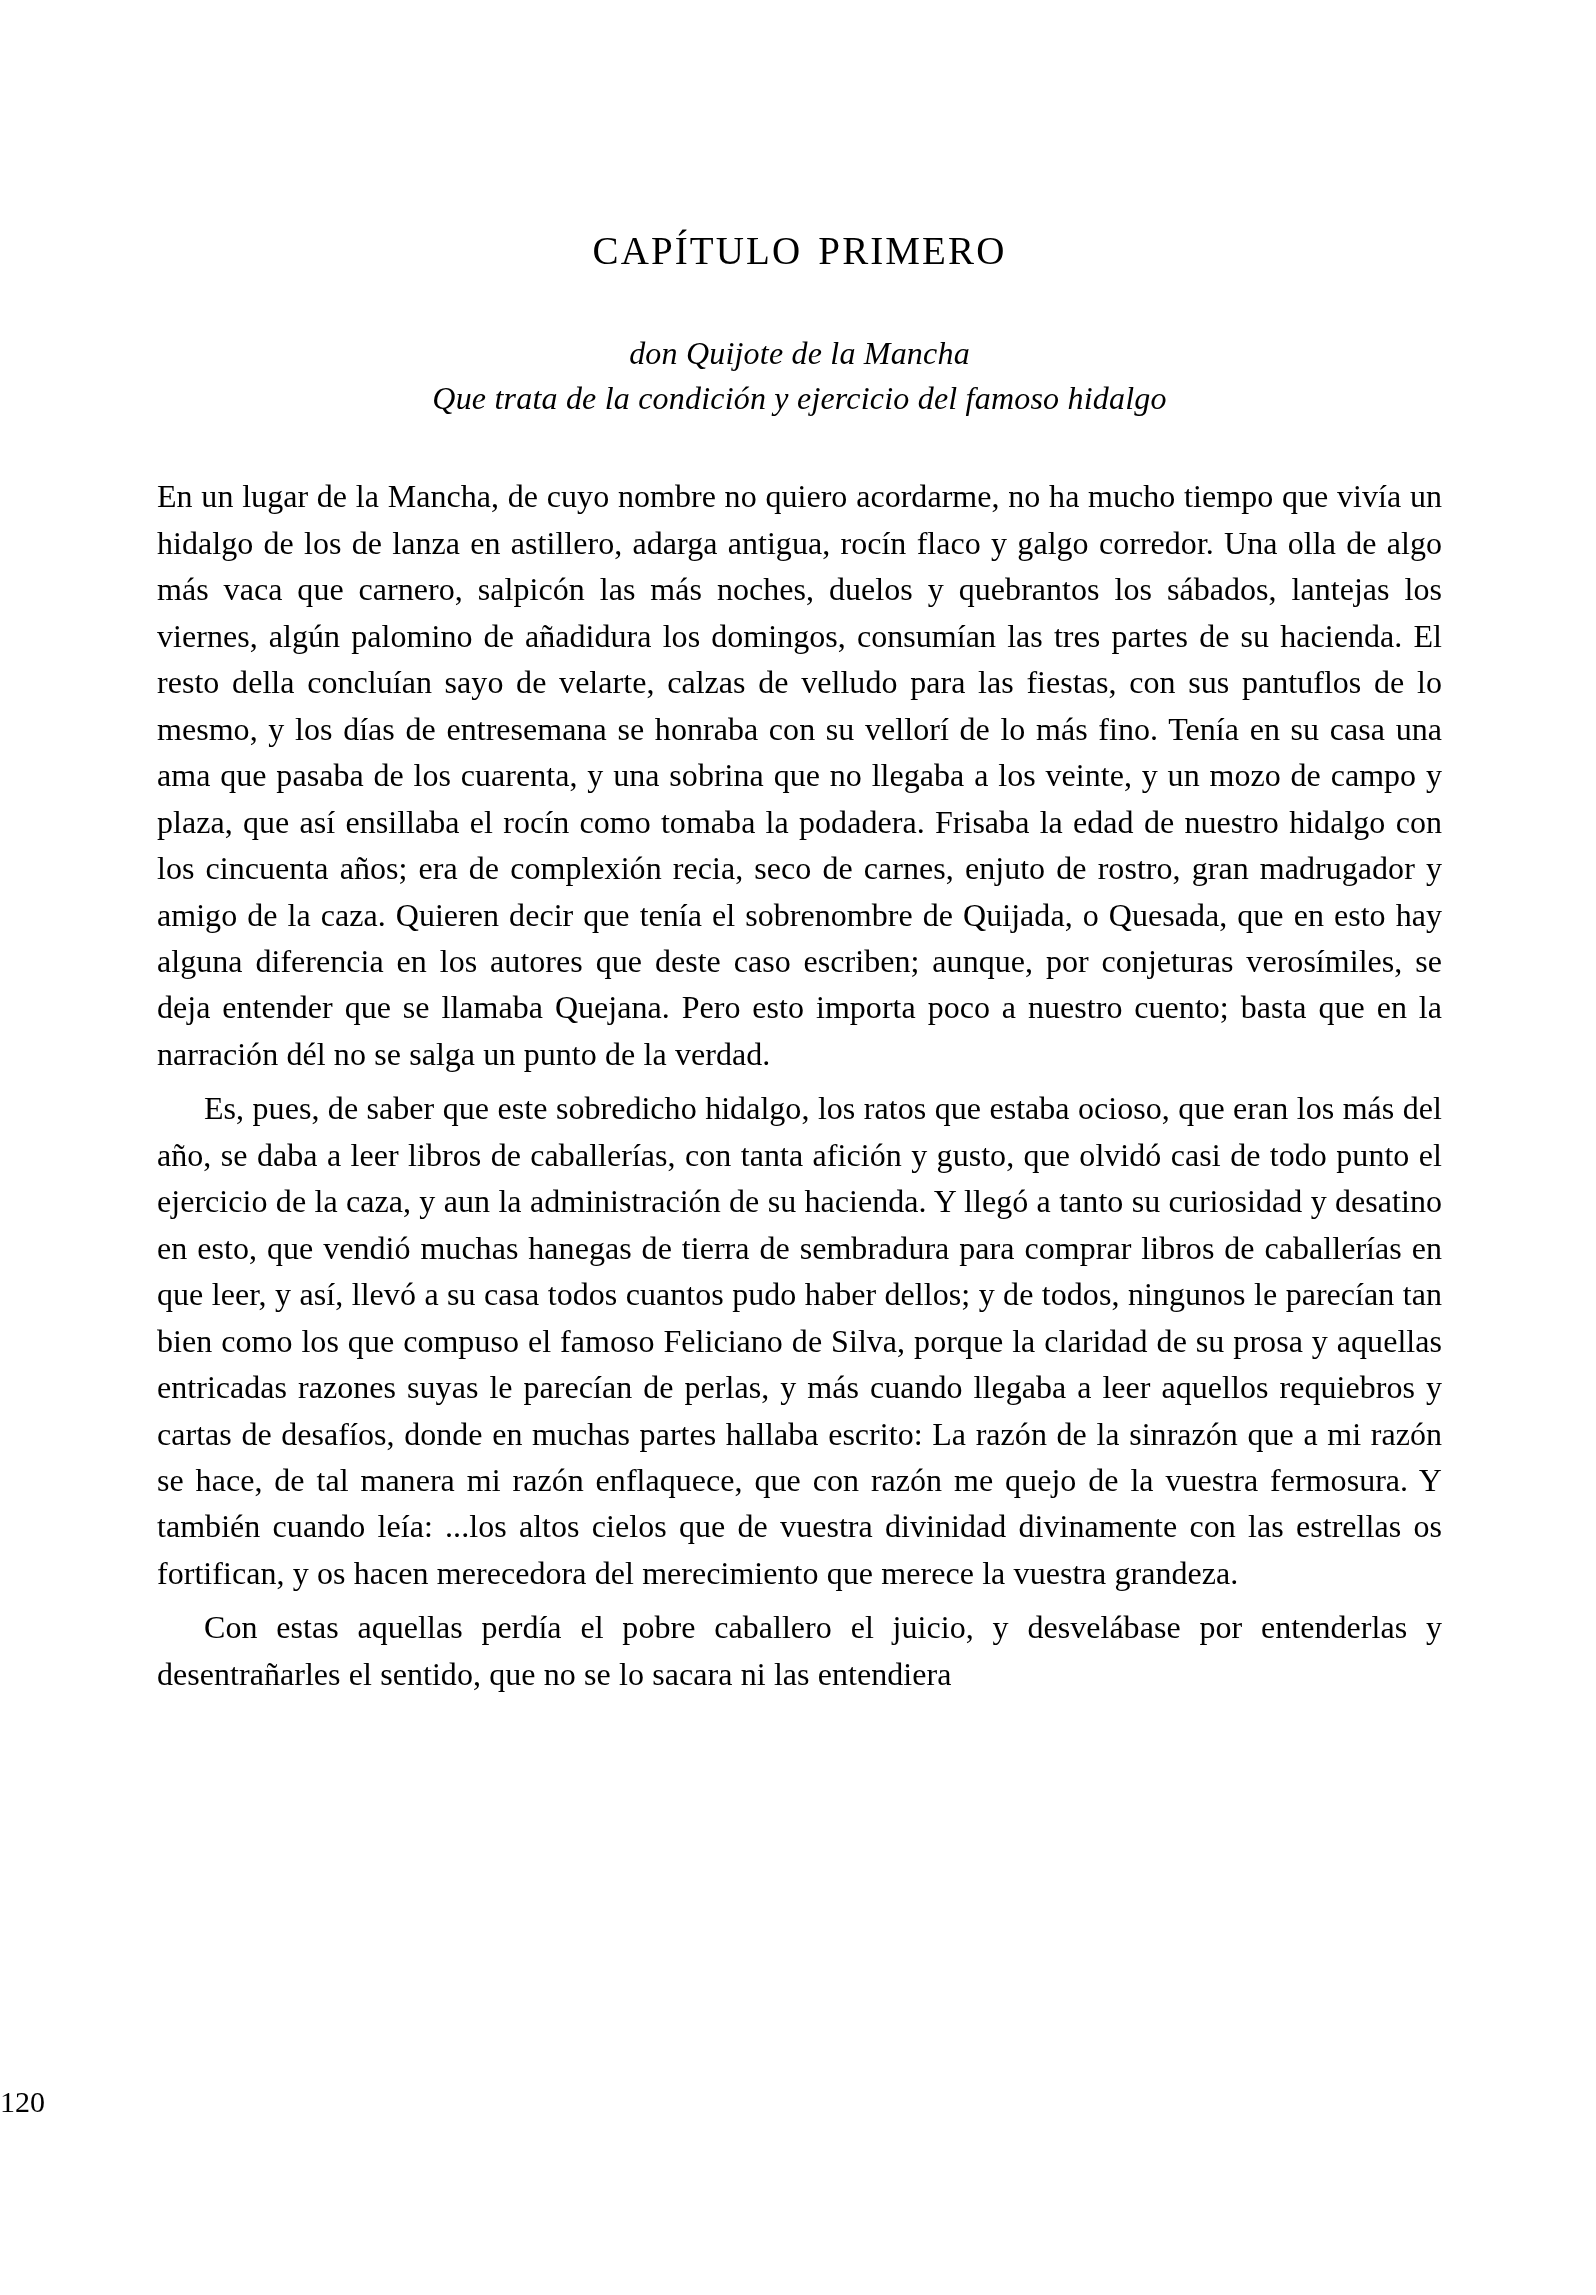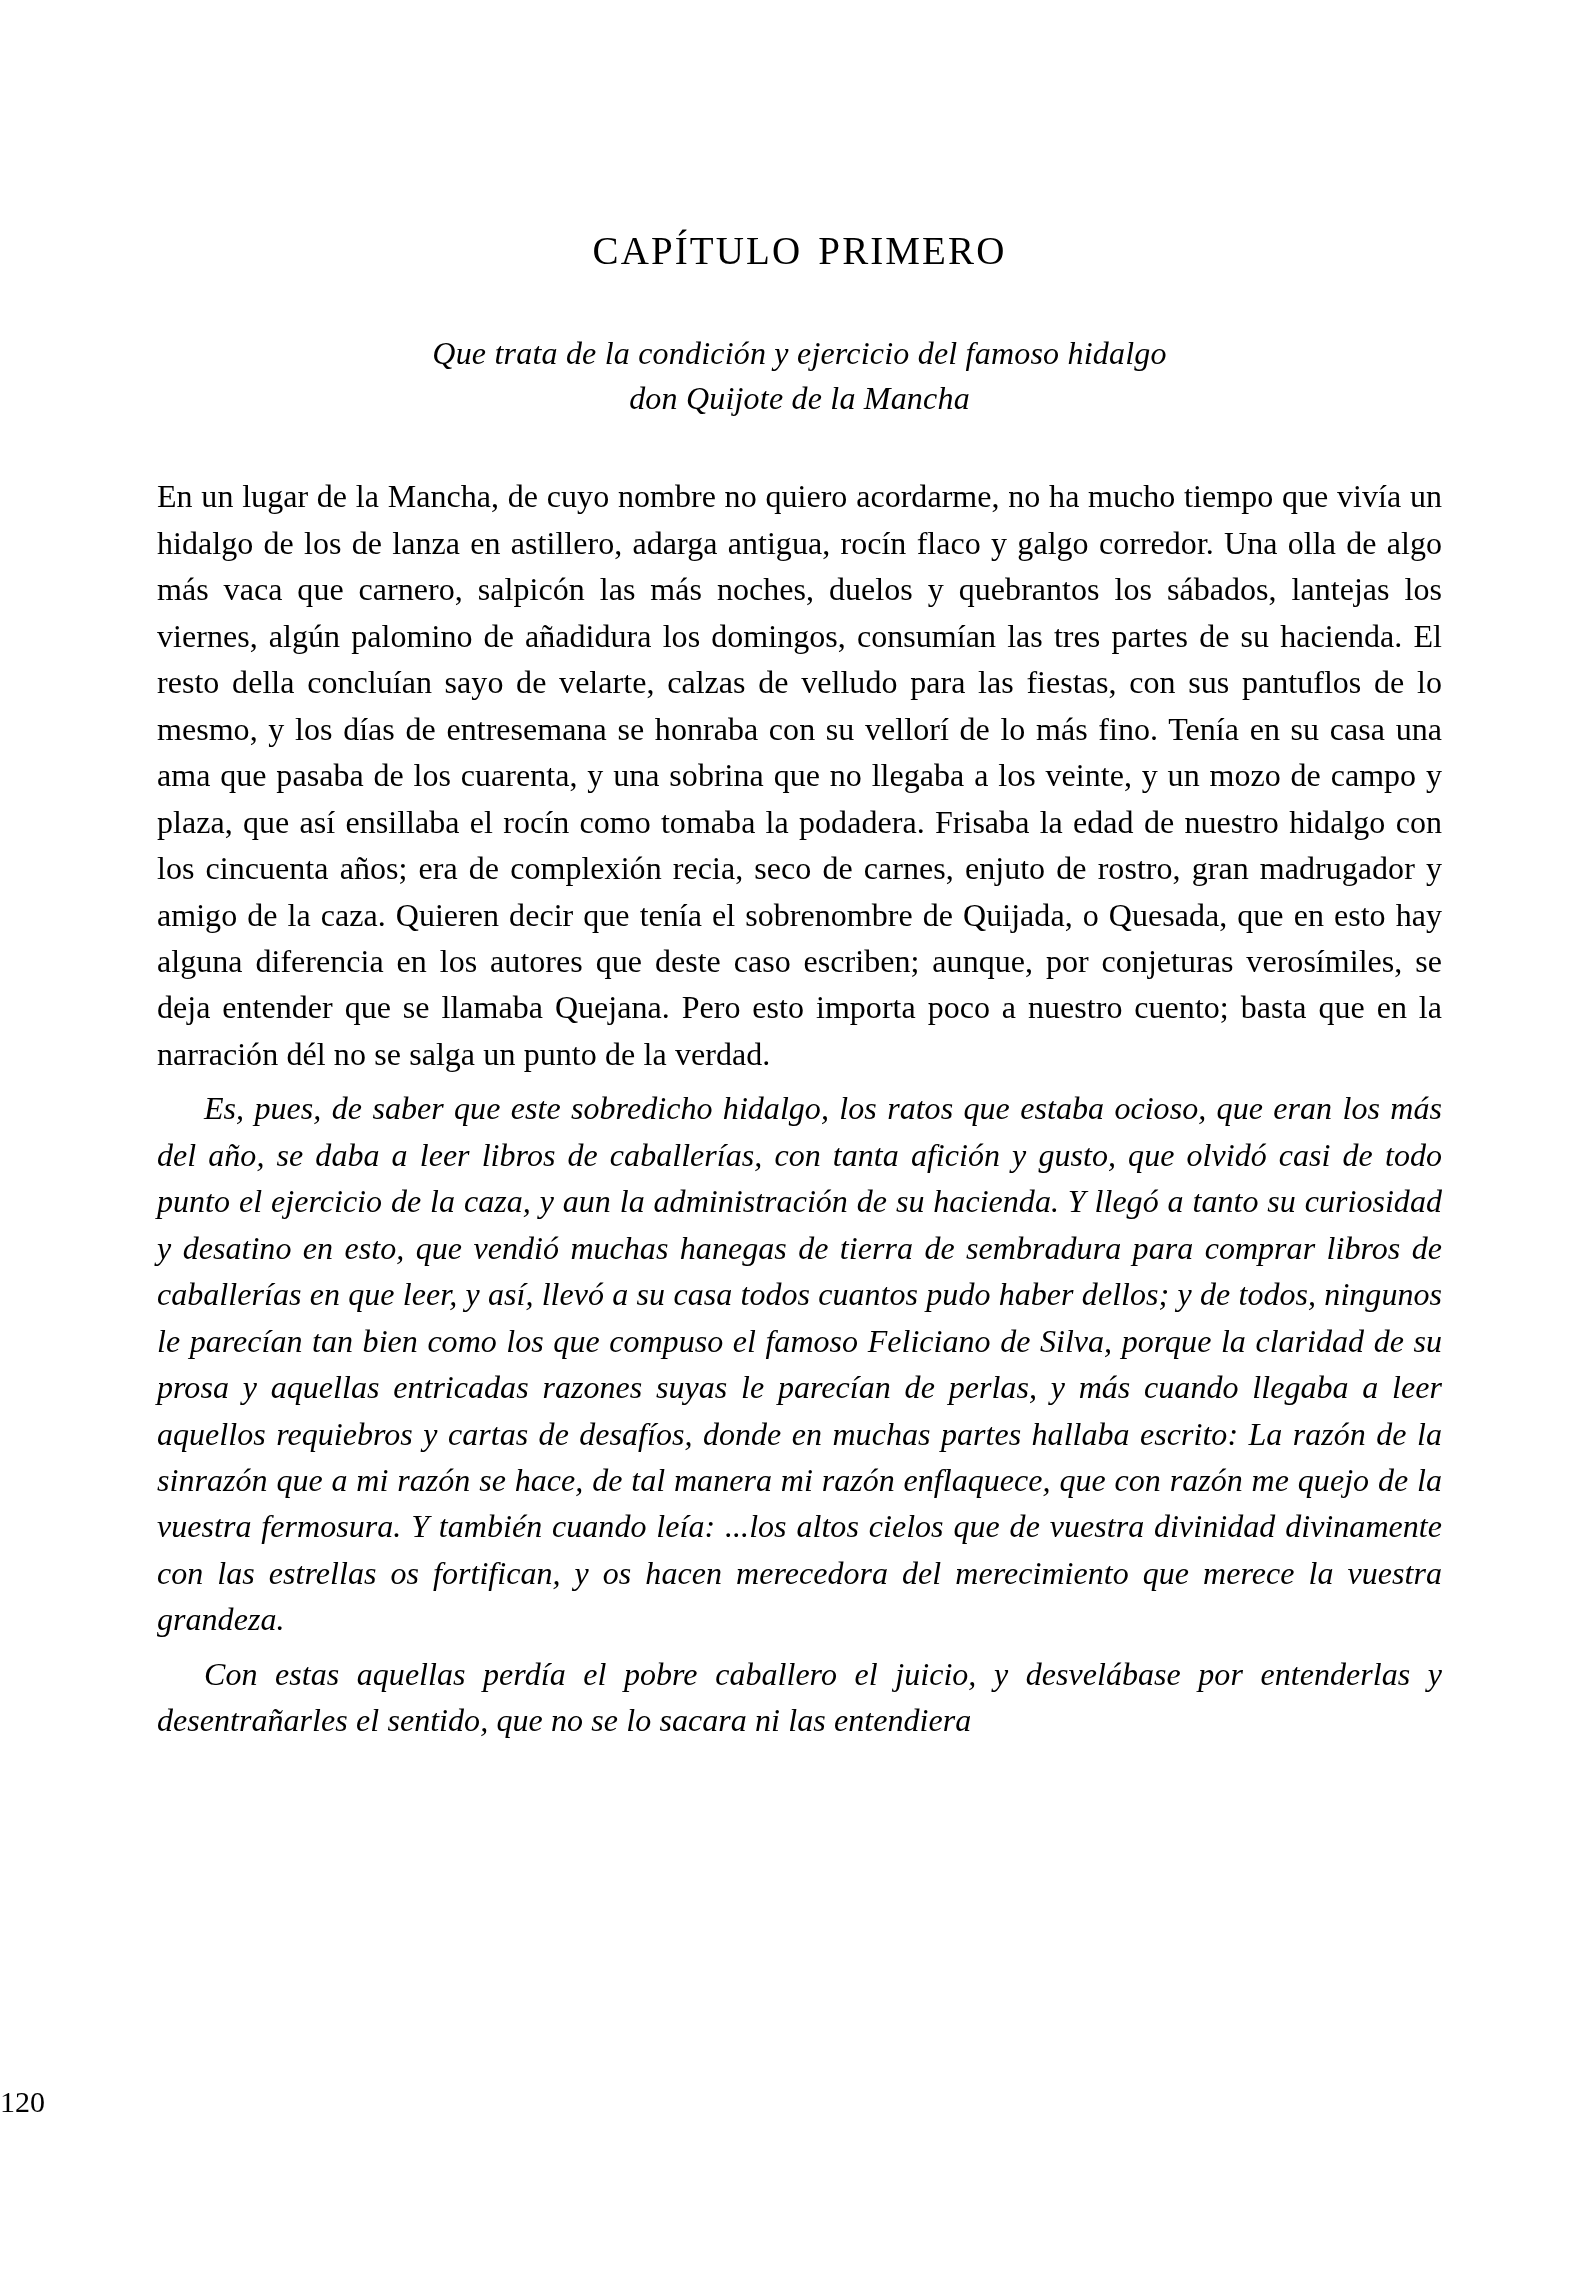--- a/index.html
+++ b/index.html
@@ -59,21 +59,20 @@
     text-align: justify;
     text-justify: inter-word;
     font-size: 32px;
     line-height: 1.452;
     letter-spacing: 0.04px;
     word-spacing: 0.2px;
     hyphens: none;
   }
   p.para.indented {
     text-indent: 47px;
-    font-style: italic;
   }
   .page-number {
     position: absolute;
     left: 0;
     right: 0;
     top: 2087px;
     text-align: left;
     font-size: 30px;
     line-height: 1;
   }
@@ -81,22 +80,22 @@
 </head>
 <body>
 
 <div class="page">
 
   <div class="text-block">
 
     <h1 class="chapter-title">Capítulo primero</h1>
 
     <div class="chapter-subtitle">
+      <span class="subtitle-line">don Quijote de la Mancha</span>
       <span class="subtitle-line">Que trata de la condición y ejercicio del famoso hidalgo</span>
-      <span class="subtitle-line">don Quijote de la Mancha</span>
     </div>
 
     <div class="body-text">
       <p class="para">En un lugar de la Mancha, de cuyo nombre no quiero acordarme, no ha mucho tiempo que vivía un hidalgo de los de lanza en astillero, adarga antigua, rocín flaco y galgo corredor. Una olla de algo más vaca que carnero, salpicón las más noches, duelos y quebrantos los sábados, lantejas los viernes, algún palomino de añadidura los domingos, consumían las tres partes de su hacienda. El resto della concluían sayo de velarte, calzas de velludo para las fiestas, con sus pantuflos de lo mesmo, y los días de entresemana se honraba con su vellorí de lo más fino. Tenía en su casa una ama que pasaba de los cuarenta, y una sobrina que no llegaba a los veinte, y un mozo de campo y plaza, que así ensillaba el rocín como tomaba la podadera. Frisaba la edad de nuestro hidalgo con los cincuenta años; era de complexión recia, seco de carnes, enjuto de rostro, gran madrugador y amigo de la caza. Quieren decir que tenía el sobrenombre de Quijada, o Quesada, que en esto hay alguna diferencia en los autores que deste caso escriben; aunque, por conjeturas verosímiles, se deja entender que se llamaba Quejana. Pero esto importa poco a nuestro cuento; basta que en la narración dél no se salga un punto de la verdad.</p>
       <p class="para indented">Es, pues, de saber que este sobredicho hidalgo, los ratos que estaba ocioso, que eran los más del año, se daba a leer libros de caballerías, con tanta afición y gusto, que olvidó casi de todo punto el ejercicio de la caza, y aun la administración de su hacienda. Y llegó a tanto su curiosidad y desatino en esto, que vendió muchas hanegas de tierra de sembradura para comprar libros de caballerías en que leer, y así, llevó a su casa todos cuantos pudo haber dellos; y de todos, ningunos le parecían tan bien como los que compuso el famoso Feliciano de Silva, porque la claridad de su prosa y aquellas entricadas razones suyas le parecían de perlas, y más cuando llegaba a leer aquellos requiebros y cartas de desafíos, donde en muchas partes hallaba escrito: La razón de la sinrazón que a mi razón se hace, de tal manera mi razón enflaquece, que con razón me quejo de la vuestra fermosura. Y también cuando leía: ...los altos cielos que de vuestra divinidad divinamente con las estrellas os fortifican, y os hacen merecedora del merecimiento que merece la vuestra grandeza.</p>
       <p class="para indented">Con estas aquellas perdía el pobre caballero el juicio, y desvelábase por entenderlas y desentrañarles el sentido, que no se lo sacara ni las entendiera</p>
     </div>
 
   </div>
 

